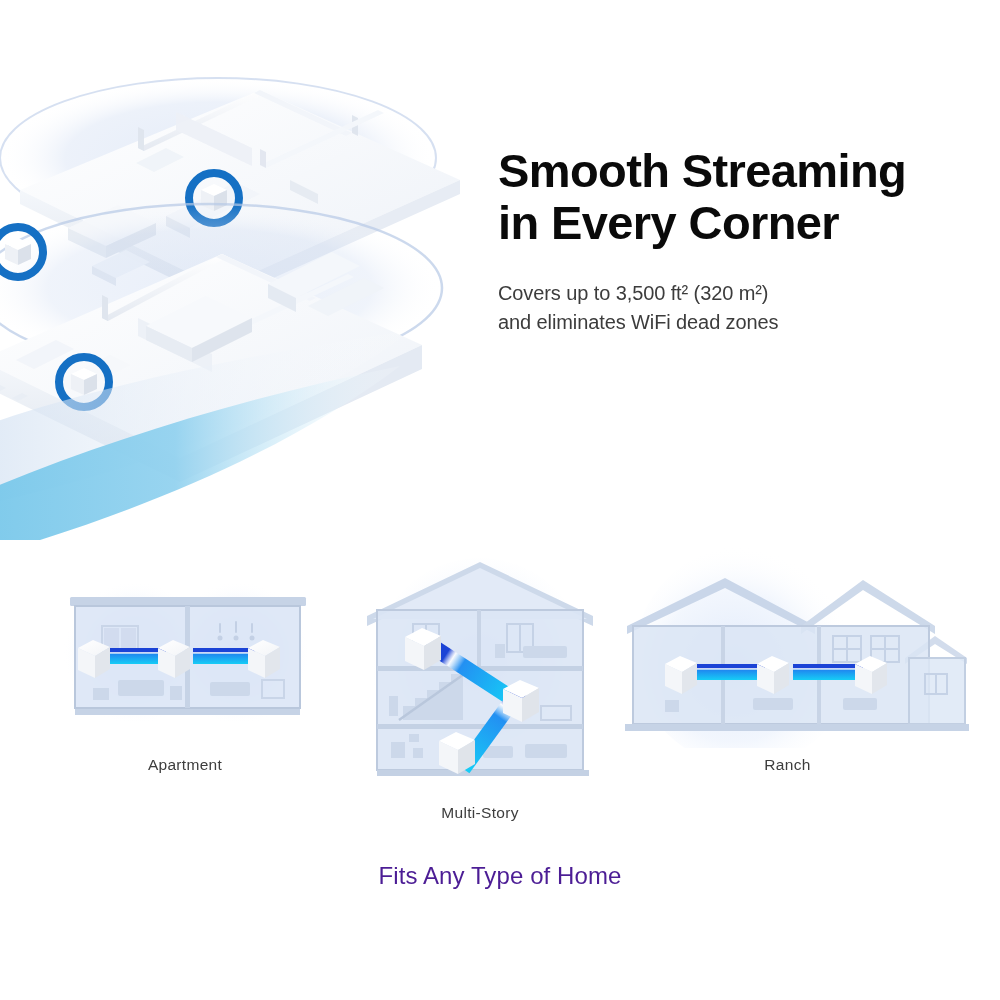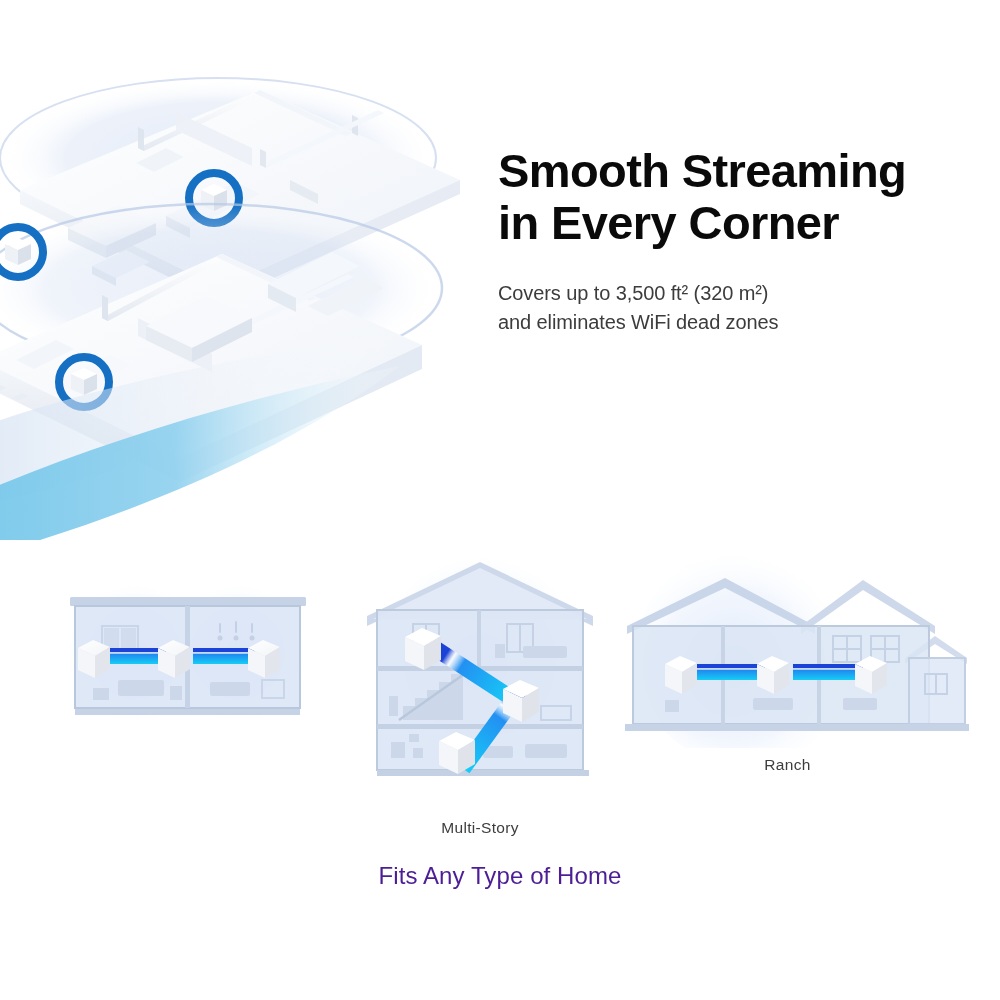--- a/index.html
+++ b/index.html
@@ -29,21 +29,21 @@
   .house-cell.multistory { left:355px; width:250px; }
   .house-cell.ranch      { left:605px; width:365px; }
 
   .house-svg { display:block; width:100%; }
 
   .house-label {
     text-align:center; font-size:15.5px; color:#3d3d3d;
     letter-spacing:0.3px; margin-top:4px;
   }
   .cap-apartment  { margin-top:8px; }
-  .cap-multistory { margin-top:23px; }
+  .cap-multistory { margin-top:8px; }
   .cap-ranch      { margin-top:8px; }
 
   .footer-caption {
     position:absolute; left:0; top:862px; width:1000px;
     text-align:center; font-size:24px; color:#4c1d95; letter-spacing:0.1px;
   }
 </style>
 </head>
 <body>
 
@@ -263,20 +263,21 @@
           <path d="M0 8 L15 0 L32 7 L17 16 Z" fill="url(#cubeTopA)"></path>
           <path d="M0 8 L17 16 L17 38 L0 30 Z" fill="#f4f6f9"></path>
           <path d="M17 16 L32 7 L32 29 L17 38 Z" fill="#e2e6ec"></path>
         </g>
         <g transform="translate(218,92)">
           <path d="M0 8 L15 0 L32 7 L17 16 Z" fill="url(#cubeTopA)"></path>
           <path d="M0 8 L17 16 L17 38 L0 30 Z" fill="#f4f6f9"></path>
           <path d="M17 16 L32 7 L32 29 L17 38 Z" fill="#e2e6ec"></path>
         </g>
       </svg>
+      <div class="house-label cap-apartment">Apartment</div>
     </div>
 
     <div class="house-cell multistory">
       <svg viewBox="0 0 250 248" class="house-svg" style="height:248px">
         <defs>
           <radialGradient id="glowM" cx="50%" cy="48%" r="52%">
             <stop offset="0%" stop-color="#dde8fa" stop-opacity="0.9"></stop>
             <stop offset="65%" stop-color="#e7effc" stop-opacity="0.55"></stop>
             <stop offset="100%" stop-color="#ffffff" stop-opacity="0"></stop>
           </radialGradient>

